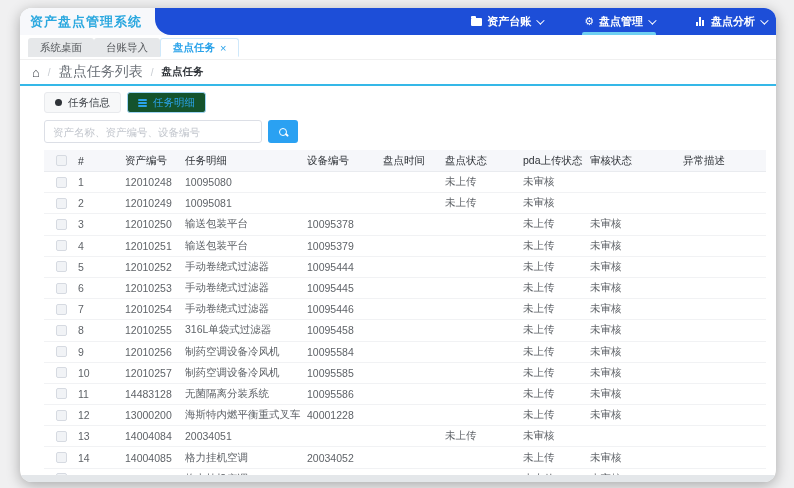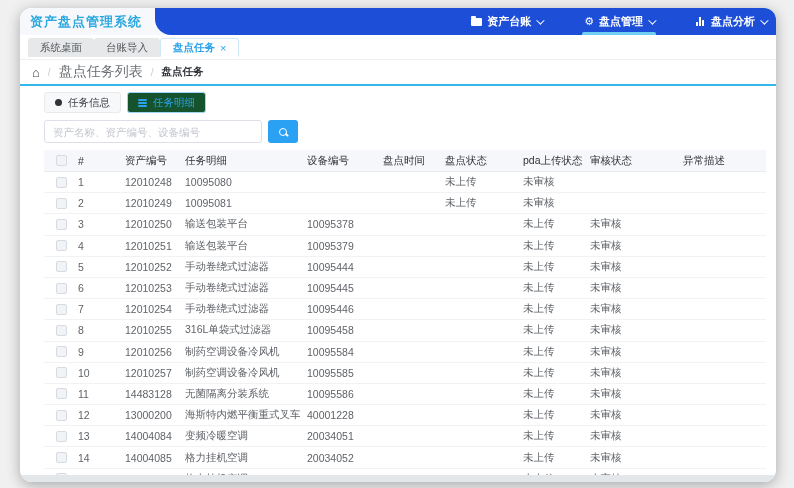--- a/index.html
+++ b/index.html
@@ -365,21 +365,20 @@
             <div class="tcell">未上传</div>
             <div class="tcell">未审核</div>
             <div class="tcell"></div>
           </div>
           <div class="trow">
             <div class="tcell cb-cell">
               <span class="cbx"></span>
             </div>
             <div class="tcell">13</div>
             <div class="tcell">14004084</div>
-            <div class="tcell">变频冷暖空调</div>
             <div class="tcell">20034051</div>
             <div class="tcell"></div>
             <div class="tcell"></div>
             <div class="tcell">未上传</div>
             <div class="tcell">未审核</div>
             <div class="tcell"></div>
           </div>
           <div class="trow">
             <div class="tcell cb-cell">
               <span class="cbx"></span>

